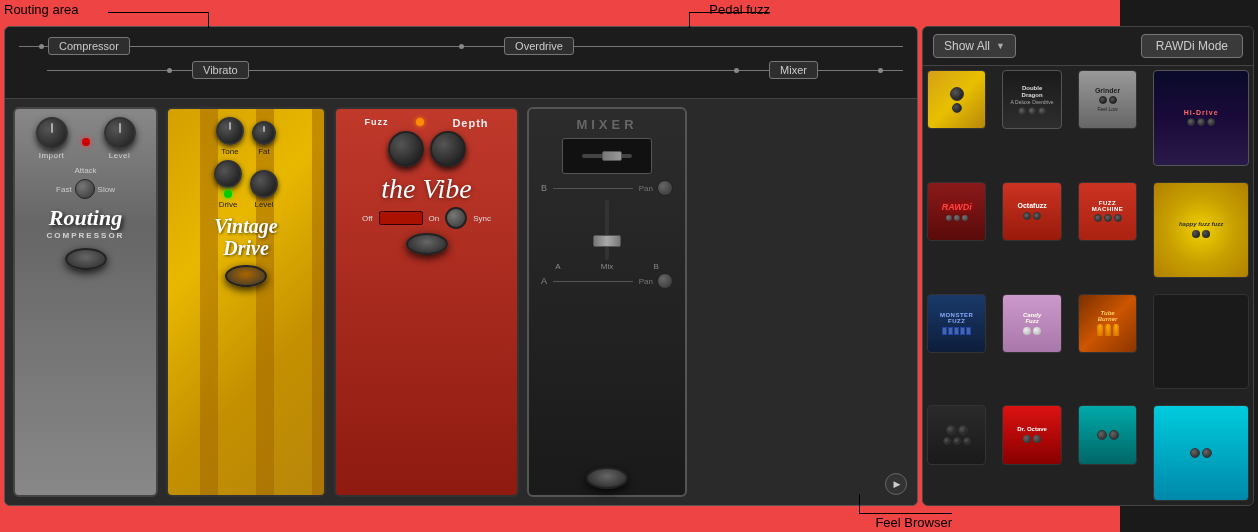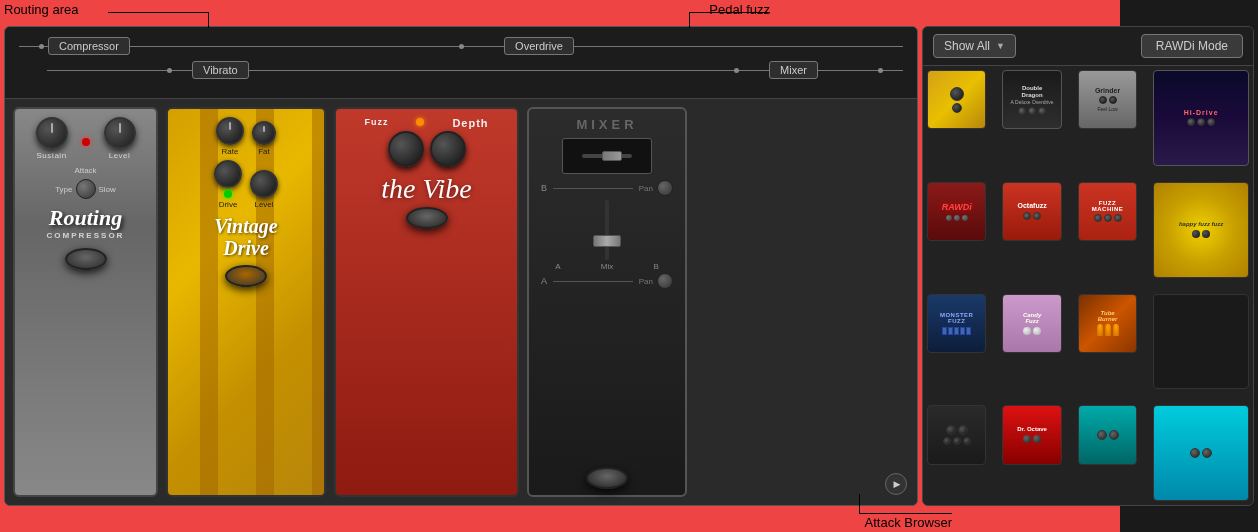--- a/index.html
+++ b/index.html
@@ -64,52 +64,52 @@
       </div>
 
       <div style="flex:1; display:flex; flex-direction:row; padding:8px; gap:8px; background:#2a2a2a; align-items:stretch; position:relative;">
 
         <div style="background:linear-gradient(180deg,#888 0%,#666 30%,#888 100%); border:2px solid #444; border-radius:6px; width:145px; display:flex; flex-direction:column; align-items:center; padding:8px 6px 6px; position:relative;">
           <div style="display:flex; gap:14px; align-items:flex-end; margin-bottom:2px;">
             <div style="display:flex; flex-direction:column; align-items:center; gap:2px;">
               <div style="width:32px; height:32px; background:radial-gradient(circle at 35% 35%,#555,#1a1a1a); border-radius:50%; border:2px solid #333; box-shadow:0 3px 6px rgba(0,0,0,0.7); position:relative;">
                 <div style="position:absolute; top:4px; left:50%; transform:translateX(-50%); width:2px; height:10px; background:#aaa; border-radius:1px;"></div>
               </div>
-              <span style="font-size:8px; color:#ddd; letter-spacing:0.5px;">Sustain</span>
+              <span style="font-size:8px; color:#ddd; letter-spacing:0.5px;">Import</span>
             </div>
             <div style="width:8px; height:8px; background:#cc0000; border-radius:50%; box-shadow:0 0 5px #ff3333; margin-bottom:14px;"></div>
             <div style="display:flex; flex-direction:column; align-items:center; gap:2px;">
               <div style="width:32px; height:32px; background:radial-gradient(circle at 35% 35%,#555,#1a1a1a); border-radius:50%; border:2px solid #333; box-shadow:0 3px 6px rgba(0,0,0,0.7); position:relative;">
                 <div style="position:absolute; top:4px; left:50%; transform:translateX(-50%); width:2px; height:10px; background:#aaa; border-radius:1px;"></div>
               </div>
               <span style="font-size:8px; color:#ddd; letter-spacing:0.5px;">Level</span>
             </div>
           </div>
           <div style="display:flex; align-items:center; gap:3px; margin:4px 0;">
             <span style="font-size:8px; color:#ccc;">Attack</span>
           </div>
           <div style="display:flex; align-items:center; gap:3px; margin-bottom:4px;">
-            <span style="font-size:8px; color:#ccc;">Type</span>
+            <span style="font-size:8px; color:#ccc;">Fast</span>
             <div style="width:20px; height:20px; background:radial-gradient(circle at 35% 35%,#777,#333); border-radius:50%; border:1px solid #222; display:inline-block;"></div>
             <span style="font-size:8px; color:#ccc;">Slow</span>
           </div>
           <div style="font-size:22px; font-weight:900; font-style:italic; color:#fff; text-align:center; text-shadow:2px 2px 4px rgba(0,0,0,0.8); line-height:1; margin:4px 0 2px; font-family:Georgia,serif;">Routing</div>
           <div style="font-size:8px; font-weight:700; color:rgba(255,255,255,0.7); letter-spacing:2px; text-transform:uppercase; text-align:center;">Compressor</div>
           <div style="width:42px; height:22px; background:radial-gradient(ellipse at 50% 40%,#666,#2a2a2a); border-radius:50%; border:2px solid #222; margin-top:8px; box-shadow:0 3px 8px rgba(0,0,0,0.8);"></div>
         </div>
 
         <div style="background:linear-gradient(135deg,#d4a000,#e8b800,#c49000,#b8860b); border:2px solid #333; border-radius:6px; width:160px; display:flex; flex-direction:column; align-items:center; padding:8px 6px 6px; position:relative; overflow:hidden;">
 
           <div style="position:absolute; top:0; left:0; right:0; bottom:0; background:repeating-linear-gradient(90deg, transparent 0px, transparent 32px, rgba(160,100,0,0.5) 32px, rgba(160,100,0,0.5) 50px, transparent 50px, transparent 56px); pointer-events:none;"></div>
           <div style="display:flex; gap:8px; align-items:flex-end; position:relative; z-index:2; margin-bottom:4px;">
             <div style="display:flex; flex-direction:column; align-items:center; gap:2px;">
               <div style="width:28px; height:28px; background:radial-gradient(circle at 35% 35%,#555,#111); border-radius:50%; border:2px solid #333; box-shadow:0 2px 5px rgba(0,0,0,0.7); position:relative;">
                 <div style="position:absolute; top:3px; left:50%; transform:translateX(-50%); width:2px; height:8px; background:#aaa; border-radius:1px;"></div>
               </div>
-              <span style="font-size:8px; color:#222;">Rate</span>
+              <span style="font-size:8px; color:#222;">Tone</span>
             </div>
             <div style="display:flex; flex-direction:column; align-items:center; gap:2px;">
               <div style="width:24px; height:24px; background:radial-gradient(circle at 35% 35%,#555,#111); border-radius:50%; border:2px solid #333; box-shadow:0 2px 5px rgba(0,0,0,0.7); position:relative;">
                 <div style="position:absolute; top:3px; left:50%; transform:translateX(-50%); width:2px; height:6px; background:#aaa; border-radius:1px;"></div>
               </div>
               <span style="font-size:8px; color:#222;">Fat</span>
             </div>
           </div>
           <div style="display:flex; gap:8px; align-items:flex-end; position:relative; z-index:2; margin-bottom:6px;">
             <div style="display:flex; flex-direction:column; align-items:center; gap:2px;">
@@ -135,20 +135,27 @@
             <div style="width:8px; height:8px; background:#ff8c00; border-radius:50%; box-shadow:0 0 5px #ff8c00; margin-top:1px;"></div>
             <span style="font-size:11px; color:#eee; font-weight:700; letter-spacing:1px;">Depth</span>
           </div>
 
           <div style="display:flex; gap:6px; align-items:flex-end; margin-bottom:4px;">
             <div style="width:36px; height:36px; background:radial-gradient(circle at 35% 35%,#555,#111); border-radius:50%; border:2px solid #222; box-shadow:0 3px 6px rgba(0,0,0,0.8);"></div>
             <div style="width:36px; height:36px; background:radial-gradient(circle at 35% 35%,#555,#111); border-radius:50%; border:2px solid #222; box-shadow:0 3px 6px rgba(0,0,0,0.8);"></div>
           </div>
           <div style="font-size:28px; font-style:italic; font-family:Georgia,serif; color:#fff; text-align:center; line-height:1; text-shadow:0 1px 4px rgba(0,0,0,0.5); margin:4px 0;">the Vibe</div>
 
+          <div style="display:flex; align-items:center; gap:6px; margin-bottom:4px;">
+            <span style="font-size:8px; color:#ddd;">Off</span>
+            <div style="width:44px; height:14px; background:#aa1100; border-radius:2px; border:1px solid #330000;"></div>
+            <span style="font-size:8px; color:#ddd;">On</span>
+            <div style="width:22px; height:22px; background:radial-gradient(circle at 35% 35%,#777,#333); border-radius:50%; border:2px solid #222;"></div>
+            <span style="font-size:8px; color:#ddd;">Sync</span>
+          </div>
           <div style="width:42px; height:22px; background:radial-gradient(ellipse at 50% 40%,#666,#222); border-radius:50%; border:2px solid #222; box-shadow:0 3px 8px rgba(0,0,0,0.8);"></div>
         </div>
 
         <div style="background:linear-gradient(180deg,#2c2c2c,#1a1a1a); border:2px solid #555; border-radius:6px; width:160px; display:flex; flex-direction:column; align-items:center; padding:8px 6px 6px; position:relative;">
           <div style="font-size:13px; font-weight:700; letter-spacing:4px; color:#666; text-transform:uppercase; margin-bottom:6px;">Mixer</div>
 
           <div style="background:#111; border:1px solid #555; border-radius:3px; width:90px; height:36px; display:flex; align-items:center; justify-content:center; margin-bottom:6px;">
             <div style="width:50px; height:4px; background:#444; border-radius:2px; position:relative;">
               <div style="width:20px; height:10px; background:linear-gradient(90deg,#777,#999); border-radius:2px; position:absolute; top:-3px; left:20px; border:1px solid #555;"></div>
             </div>
@@ -332,21 +339,21 @@
             <div style="width:10px; height:10px; background:radial-gradient(circle at 35% 35%,#666,#222); border-radius:50%; border:1px solid #333;"></div>
             <div style="width:10px; height:10px; background:radial-gradient(circle at 35% 35%,#666,#222); border-radius:50%; border:1px solid #333;"></div>
           </div>
         </div>
 
       </div>
     </div>
 
   </div>
 
-  <div style="position:absolute; bottom:2px; right:168px; font-size:13px; color:#000;">Attack Browser</div>
+  <div style="position:absolute; bottom:2px; right:168px; font-size:13px; color:#000;">Feel Browser</div>
 
   <div style="position:absolute; top:12px; left:108px; width:100px; height:1px; background:#000;"></div>
   <div style="position:absolute; top:12px; left:208px; width:1px; height:16px; background:#000;"></div>
 
   <div style="position:absolute; top:12px; right:350px; width:80px; height:1px; background:#000;"></div>
   <div style="position:absolute; top:12px; right:430px; width:1px; height:16px; background:#000;"></div>
 
   <div style="position:absolute; bottom:18px; right:260px; width:1px; height:20px; background:#000;"></div>
   <div style="position:absolute; bottom:18px; right:168px; width:92px; height:1px; background:#000;"></div>
 

